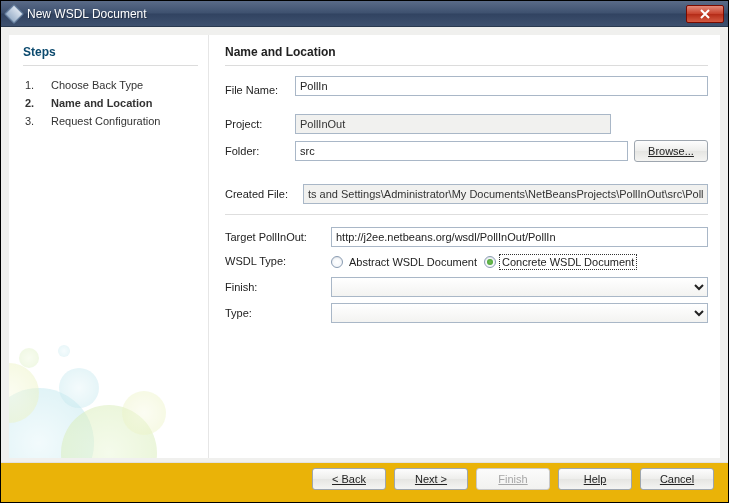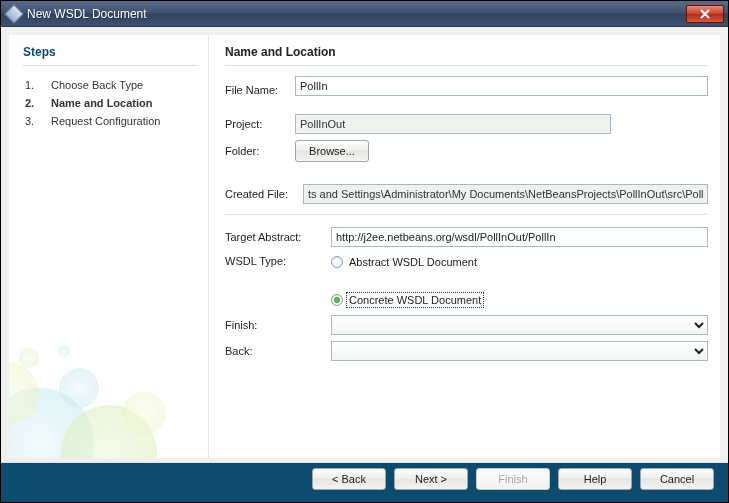--- a/index.html
+++ b/index.html
@@ -156,37 +156,38 @@
   .btn {
     font: inherit;
     height: 22px;
     min-width: 74px;
     padding: 0 10px;
     border: 1px solid #9ea6af;
     border-radius: 3px;
     background: linear-gradient(#fdfdfd, #eeeeec 48%, #e6e6e3 52%, #f4f4f2);
     color: #222;
     cursor: default;
+    text-decoration: underline;
   }
   .btn.disabled {
     color: #a6a6a6;
     border-color: #c8c8c8;
     background: linear-gradient(#fbfbfb, #f2f2f0);
   }
   .hr-sep { border: none; border-top: 1px solid #dedede; margin: 10px 0 12px 0; }
 
   .footer {
     height: 40px;
     display: flex;
     align-items: center;
     justify-content: flex-end;
     gap: 8px;
     padding: 0 14px 8px 14px;
     border-top: 1px solid #e2e2e2;
-    background: #0c4a6e;
+    background: #eab308;
   }
 </style>
 </head>
 <body>
 
 <div class="titlebar">
   <span class="app-icon"></span>
   <span class="title">New WSDL Document</span>
   <div class="close" title="Close">
     <svg width="12" height="10" viewBox="0 0 12 10">
@@ -257,45 +258,46 @@
         <div class="row">
           <div class="lbl" style="width:64px">Project:</div>
           <div class="field">
             <input class="ro narrow" type="text" readonly="" value="PollInOut" style="">
           </div>
         </div>
 
         <div class="row">
           <div class="lbl" style="width:64px">Folder:</div>
           <div class="field">
+            <input class="text" type="text" style="flex: 1 1 0%;" value="src">
             <button class="btn">Browse...</button>
           </div>
         </div>
 
         <div class="spacer"></div>
 
         <div class="row">
           <div class="lbl" style="width:72px">Created File:</div>
           <div class="field">
             <input class="ro" type="text" readonly="" value="ts and Settings\Administrator\My Documents\NetBeansProjects\PollInOut\src\PollIn.wsdl" style="">
           </div>
         </div>
 
         <hr class="hr-sep">
 
         <div class="row">
-          <div class="lbl">Target Abstract:</div>
+          <div class="lbl">Target PollInOut:</div>
           <div class="field">
             <input class="text" type="text" value="http://j2ee.netbeans.org/wsdl/PollInOut/PollIn" style="">
           </div>
         </div>
 
         <div class="row" style="align-items:flex-start">
           <div class="lbl" style="padding-top:2px">WSDL Type:</div>
-          <div class="field" style="flex-direction:column; align-items:flex-start; gap:20px;text-align:center;">
+          <div class="field" style="flex-direction:row; align-items:flex-start; gap:5px;text-align:center;">
             <div class="radio-row">
               <span class="radio-dot"></span>
               <span class="radio-label">Abstract WSDL Document</span>
             </div>
             <div class="radio-row">
               <span class="radio-dot selected"></span>
               <span class="radio-label focus">Concrete WSDL Document</span>
             </div>
           </div>
         </div>
@@ -303,21 +305,21 @@
         <div class="row">
           <div class="lbl">Finish:</div>
           <div class="field">
             <select class="combo">
               <option>FILE</option>
             </select>
           </div>
         </div>
 
         <div class="row">
-          <div class="lbl">Back:</div>
+          <div class="lbl">Type:</div>
           <div class="field">
             <select class="combo">
               <option>Poll</option>
             </select>
           </div>
         </div>
 
       </div>
     </div>
   </div>

